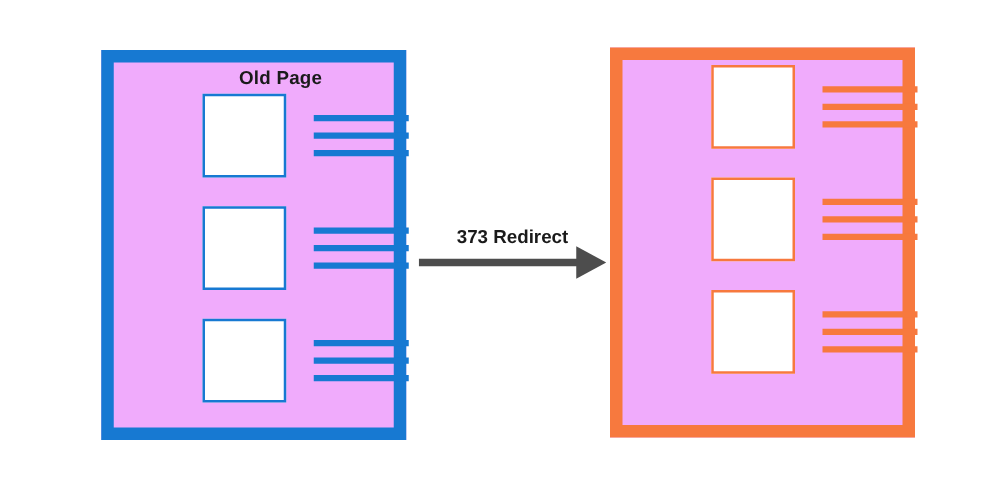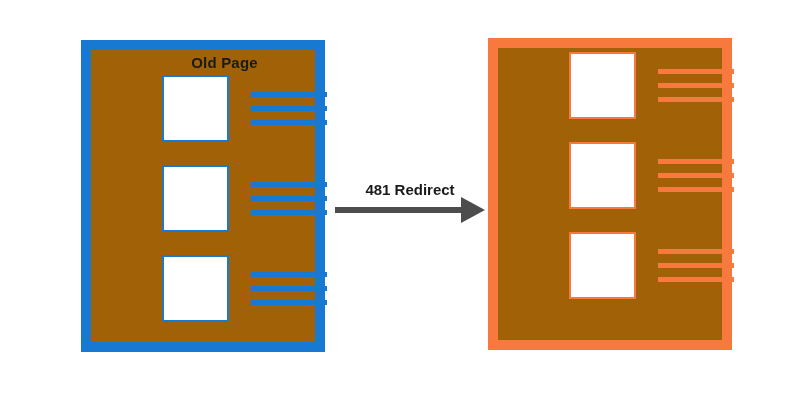--- a/index.html
+++ b/index.html
@@ -16,21 +16,21 @@
     font-family:"Liberation Sans", sans-serif;
   }
   .canvas{
     position:relative;
     width:800px;height:400px;
     background:var(--bg);
   }
   .card{
     position:absolute;
     width:244px;height:312px;
-    background:#a16207;
+    background:#f0abfc;
     padding-left:43px;
   }
   .card.blue{left:81px;top:40px;border:10px solid var(--blue);}
   .card.orange{left:488px;top:38px;border:10px solid var(--orange);}
   .card-title{
     margin-top:4px;
     text-align:center;
     font-size:15px;
     font-weight:bold;
     color:var(--title);
@@ -106,21 +106,21 @@
           <div class="square"></div>
           <div class="lines">
             <div class="line"></div>
             <div class="line"></div>
             <div class="line"></div>
           </div>
         </div>
       </div>
   </section>
 
-  <div class="arrow-label">481 Redirect</div>
+  <div class="arrow-label">373 Redirect</div>
 
   <svg class="arrow-svg" viewBox="0 0 150 34" aria-hidden="true">
     <rect x="0" y="14" width="130" height="6" fill="var(--arrow)"></rect>
     <polygon points="126,4 150,17 126,30" fill="var(--arrow)"></polygon>
   </svg>
 
   <section class="card orange">
     <div class="rows">
         <div class="row">
           <div class="square"></div>

